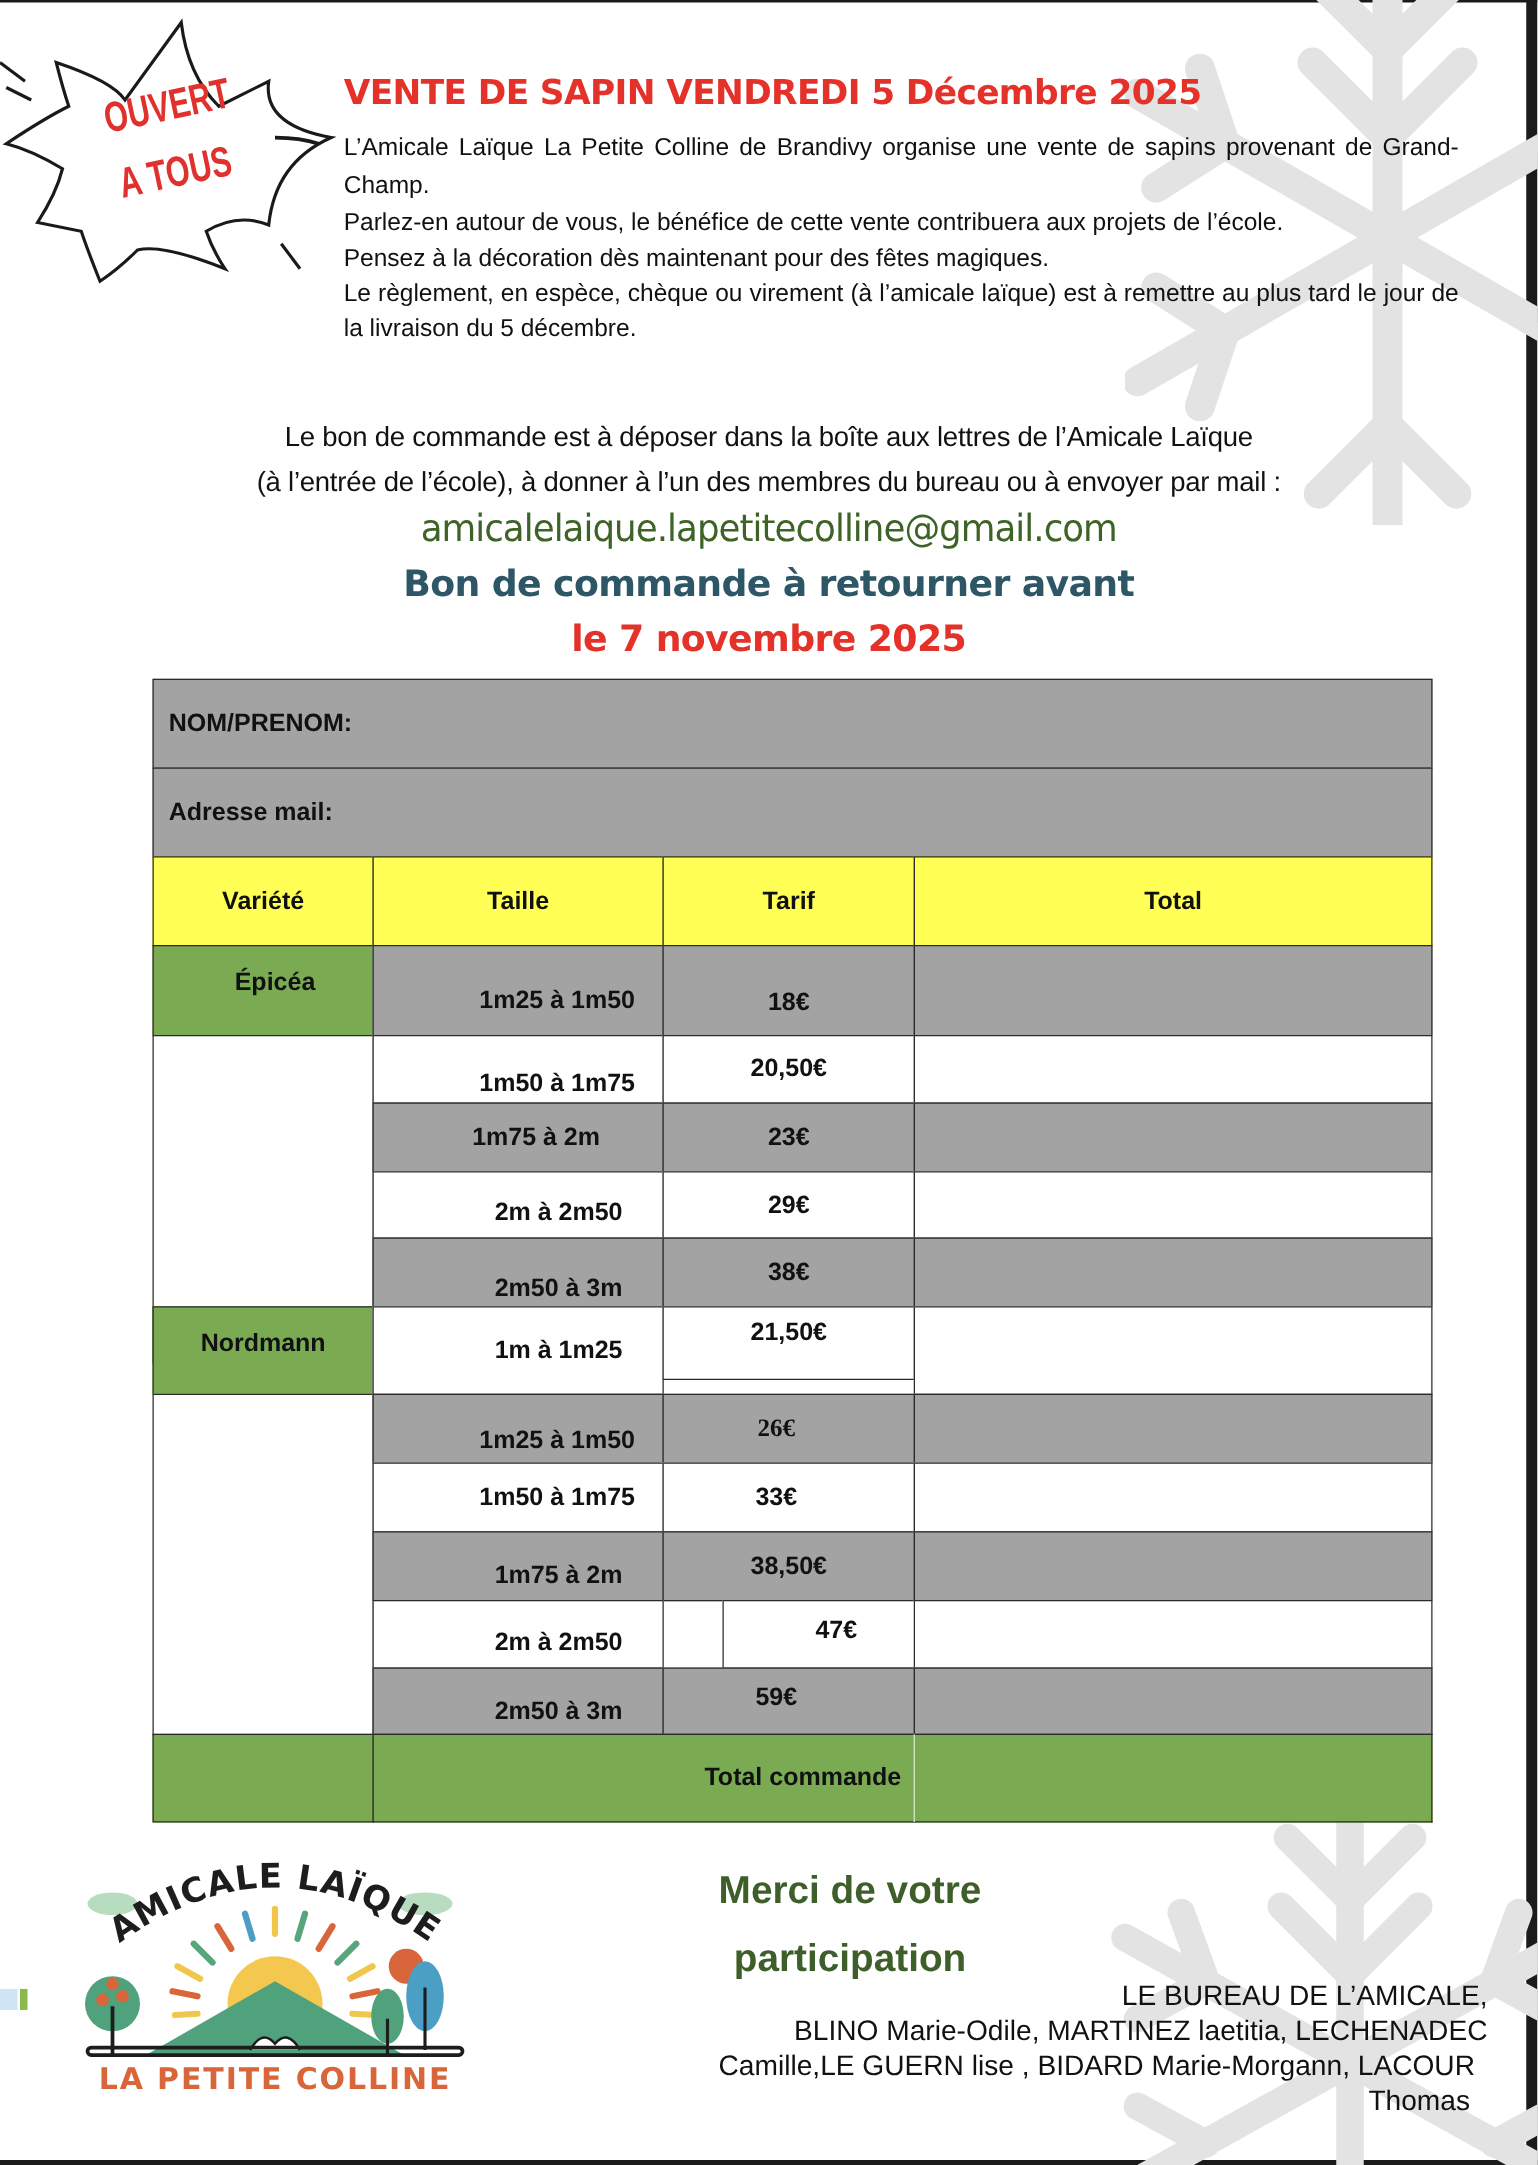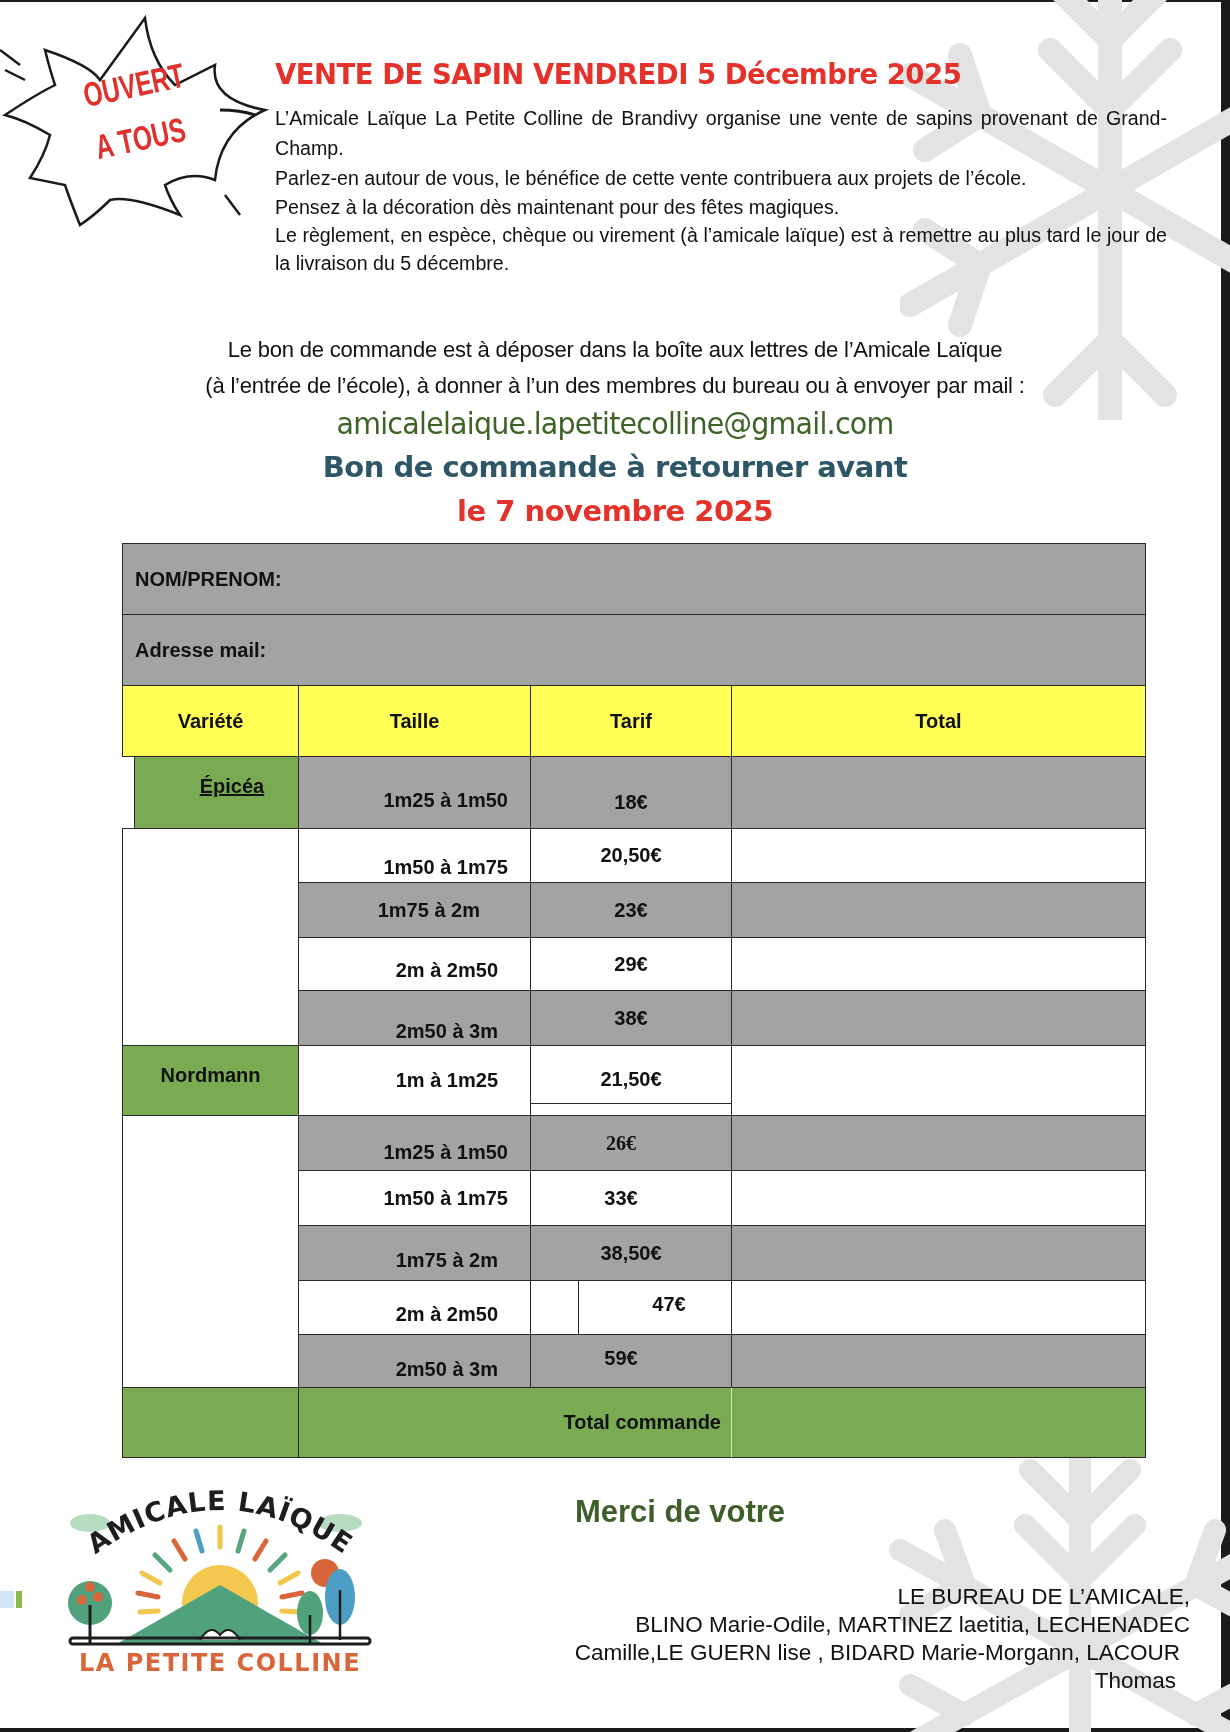--- a/index.html
+++ b/index.html
@@ -131,21 +131,21 @@
   </div>
   <div class="cell gray info-label" style="left:0; top:71px; width:1024px; height:72px;">
     <span>Adresse mail:</span>
   </div>
 
   <div class="cell yellow hdr" style="left:0; top:142px; width:177px; height:72px;">Variété</div>
   <div class="cell yellow hdr" style="left:176px; top:142px; width:233px; height:72px;">Taille</div>
   <div class="cell yellow hdr" style="left:408px; top:142px; width:202px; height:72px;">Tarif</div>
   <div class="cell yellow hdr" style="left:609px; top:142px; width:415px; height:72px;">Total</div>
 
-  <div class="cell green variety" style="left:12px; top:213px; width:196px; height:73px;text-decoration:underline;">Épicéa</div>
+  <div class="cell green variety" style="left:0; top:213px; width:196px; height:73px;">Épicéa</div>
   <div class="cell white" style="left:0; top:285px; width:177px; height:263px;"></div>
 
   <div class="cell gray size" style="left:176px; top:213px; width:233px; height:73px; align-items:flex-end; padding-bottom:16px;">1m25 à 1m50</div>
   <div class="cell gray price" style="left:408px; top:213px; width:202px; height:73px; align-items:flex-end; padding-bottom:14px;">18€</div>
   <div class="cell gray" style="left:609px; top:213px; width:415px; height:73px;"></div>
 
   <div class="cell white size" style="left:176px; top:285px; width:233px; height:55px; align-items:flex-end; padding-bottom:3px;">1m50 à 1m75</div>
   <div class="cell white price" style="left:408px; top:285px; width:202px; height:55px; align-items:center;">20,50€</div>
   <div class="cell white" style="left:609px; top:285px; width:415px; height:55px;"></div>
 
@@ -158,21 +158,21 @@
   <div class="cell white" style="left:609px; top:394px; width:415px; height:54px;"></div>
 
   <div class="cell gray size" style="left:176px; top:447px; width:233px; height:56px; align-items:flex-end; padding-bottom:2px; padding-right:32px;">2m50 à 3m</div>
   <div class="cell gray price" style="left:408px; top:447px; width:202px; height:56px; align-items:center;">38€</div>
   <div class="cell gray" style="left:609px; top:447px; width:415px; height:56px;"></div>
 
   <div class="cell green variety" style="left:0; top:502px; width:177px; height:71px;">Nordmann</div>
   <div class="cell white" style="left:0; top:572px; width:177px; height:274px;"></div>
 
   <div class="cell white size" style="left:176px; top:502px; width:233px; height:71px; align-items:center; padding-right:32px;text-align:right;">1m à 1m25</div>
-  <div class="cell white price" style="left:408px; top:502px; width:202px; height:59px; align-items:flex-end; padding-bottom:12px;">21,50€</div>
+  <div class="cell white price" style="left:408px; top:502px; width:202px; height:59px; align-items:flex-end; padding-bottom:25px;">21,50€</div>
   <div class="cell white" style="left:609px; top:502px; width:415px; height:71px;"></div>
 
   <div class="cell gray size" style="left:176px; top:572px; width:233px; height:56px; align-items:flex-end; padding-bottom:6px;">1m25 à 1m50</div>
   <div class="cell gray price" style="left:408px; top:572px; width:202px; height:56px; align-items:center; padding-right:20px;font-family:Liberation Serif, serif;">26€</div>
   <div class="cell gray" style="left:609px; top:572px; width:415px; height:56px;"></div>
 
   <div class="cell white size" style="left:176px; top:627px; width:233px; height:56px; align-items:center;">1m50 à 1m75</div>
   <div class="cell white price" style="left:408px; top:627px; width:202px; height:56px; align-items:center; padding-right:20px;">33€</div>
   <div class="cell white" style="left:609px; top:627px; width:415px; height:56px;"></div>
 
@@ -237,20 +237,21 @@
 </div>
 <div class="edge-fragment">
   <svg width="24" height="17" viewBox="0 0 24 17">
       <rect x="0" y="0" width="14" height="17" fill="#cfe4f4"></rect>
       <rect x="16" y="0" width="6" height="17" fill="#8bb94a"></rect>
     </svg>
 </div>
 
 <div class="thanks">
   <div>Merci de votre</div>
+  <div>participation</div>
 </div>
 
 <div class="board">
   <div style="padding-right:10px;">LE BUREAU DE L’AMICALE, </div>
   <div style="padding-right:10px;">BLINO Marie-Odile, MARTINEZ laetitia, LECHENADEC</div>
   <div style="padding-right:20px;">Camille,LE GUERN lise , BIDARD Marie-Morgann, LACOUR </div>
   <div style="padding-right:24px;">Thomas </div>
 </div>
 
 </body></html>

